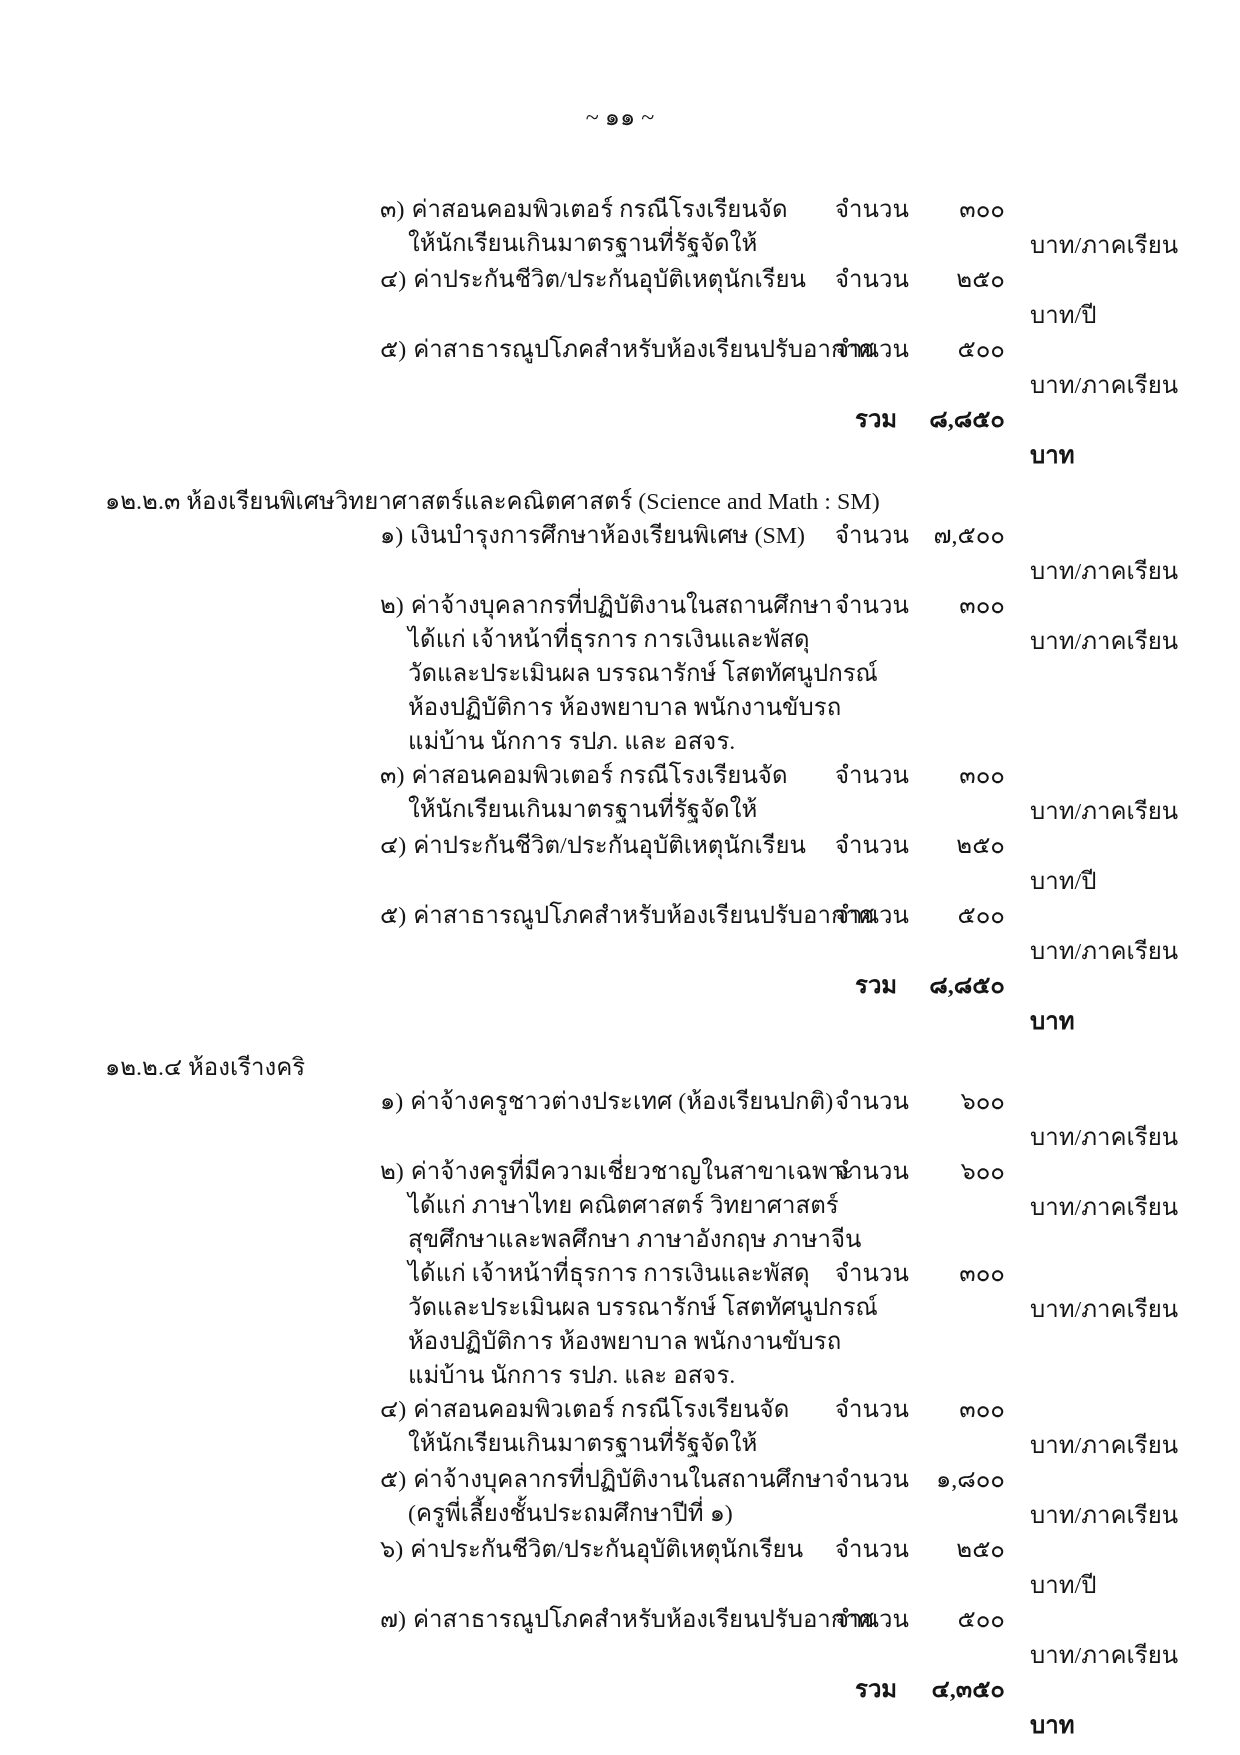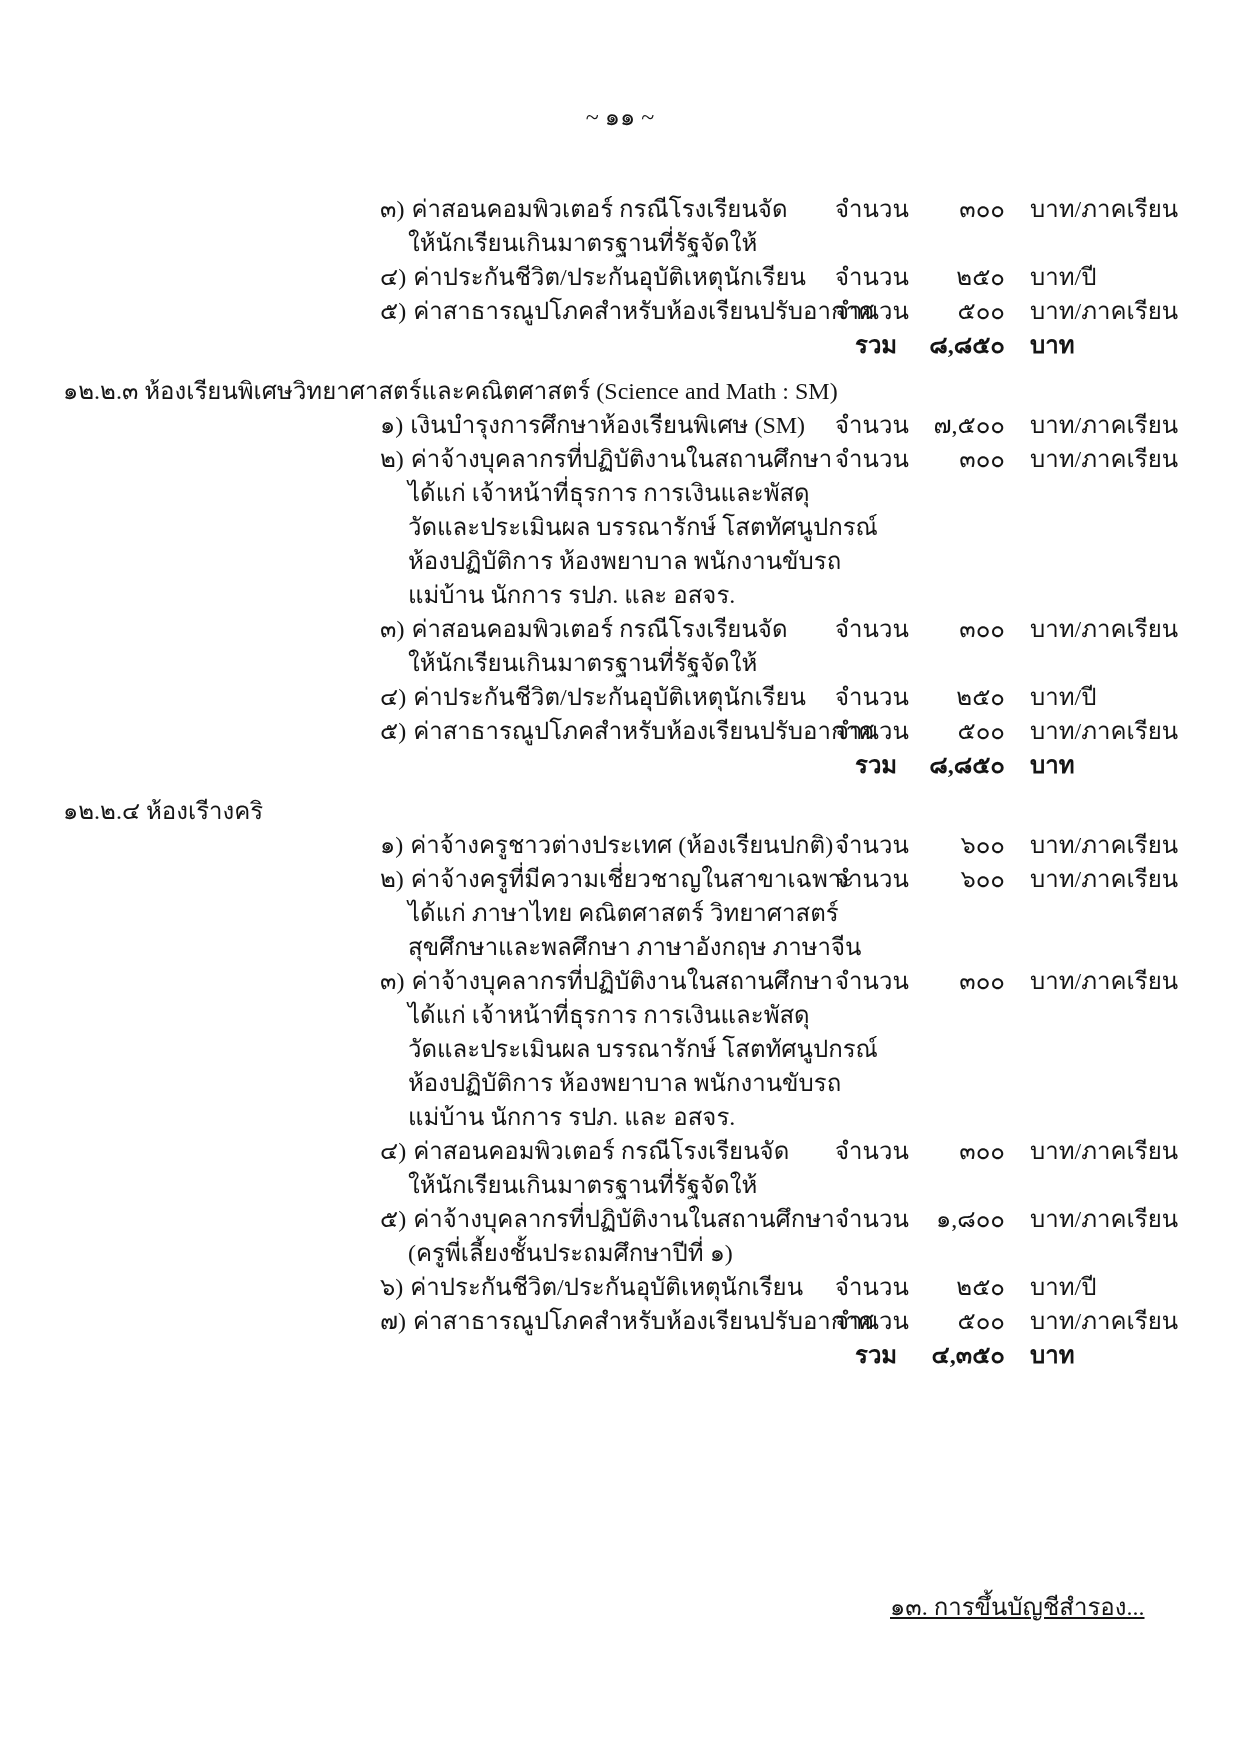--- a/index.html
+++ b/index.html
@@ -20,36 +20,36 @@
   .page-header {
     padding-top: 100px;
     text-align: center;
     font-family: "Liberation Serif", serif;
   }
   .doc-body { margin-top: 58px; }
   .section-heading {
     font-size: 24px;
     font-weight: normal;
     margin: 12px 0 0 0;
-    padding-left: 63px;
+    padding-left: 105px;
     line-height: 34px;
   }
   .row {
     display: grid;
     grid-template-columns: 380px 450px 95px 105px auto;
     align-items: start;
   }
   .col { line-height: 34px; }
   .col.gutter { }
   .col.label { white-space: nowrap; }
   .label .num { display: inline-block; margin-right: 7px; }
   .cont-line { padding-left: 28px; white-space: nowrap; }
   .col.qty { padding-left: 5px; white-space: nowrap; }
   .col.amount { text-align: right; padding-right: 25px; white-space: nowrap; }
-  .col.unit { white-space: nowrap; }
+  .col.unit { white-space: nowrap; margin-top: 36px; }
   .total-row .col { font-weight: bold; }
   .total-row .qty { padding-left: 25px; }
   .page-footer-note {
     margin-top: 218px;
     padding-left: 890px;
     white-space: nowrap;
     text-decoration: underline;
   }
 </style>
 </head>
@@ -190,21 +190,20 @@
             <div class="cont-line">สุขศึกษาและพลศึกษา ภาษาอังกฤษ ภาษาจีน</div>
           </div>
     <div class="col qty">จำนวน</div>
     <div class="col amount">๖๐๐</div>
     <div class="col unit">บาท/ภาคเรียน</div>
   </div>
 
   <div class="row item-row">
     <div class="col gutter"></div>
     <div class="col label">
-      <div class="first-line"><span class="num">๓)</span><span class="txt">ค่าจ้างบุคลากรที่ปฏิบัติงานในสถานศึกษา</span></div>
     <div class="cont-line">ได้แก่ เจ้าหน้าที่ธุรการ การเงินและพัสดุ</div>
             <div class="cont-line">วัดและประเมินผล บรรณารักษ์ โสตทัศนูปกรณ์</div>
             <div class="cont-line">ห้องปฏิบัติการ ห้องพยาบาล พนักงานขับรถ</div>
             <div class="cont-line">แม่บ้าน นักการ รปภ. และ อสจร.</div>
           </div>
     <div class="col qty">จำนวน</div>
     <div class="col amount">๓๐๐</div>
     <div class="col unit">บาท/ภาคเรียน</div>
   </div>
 

